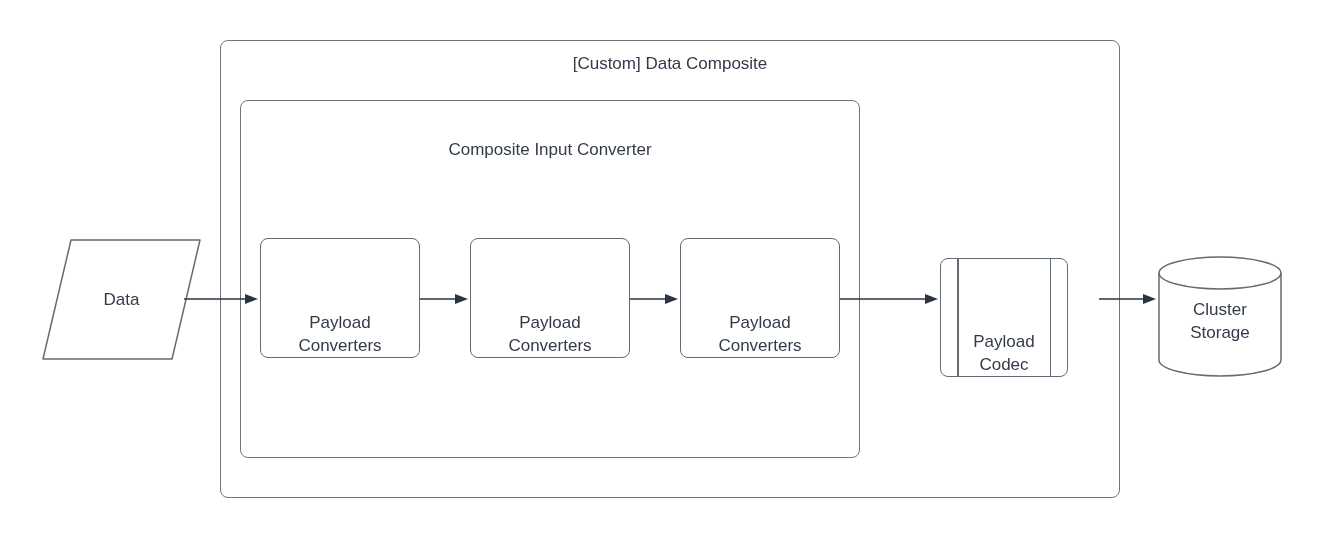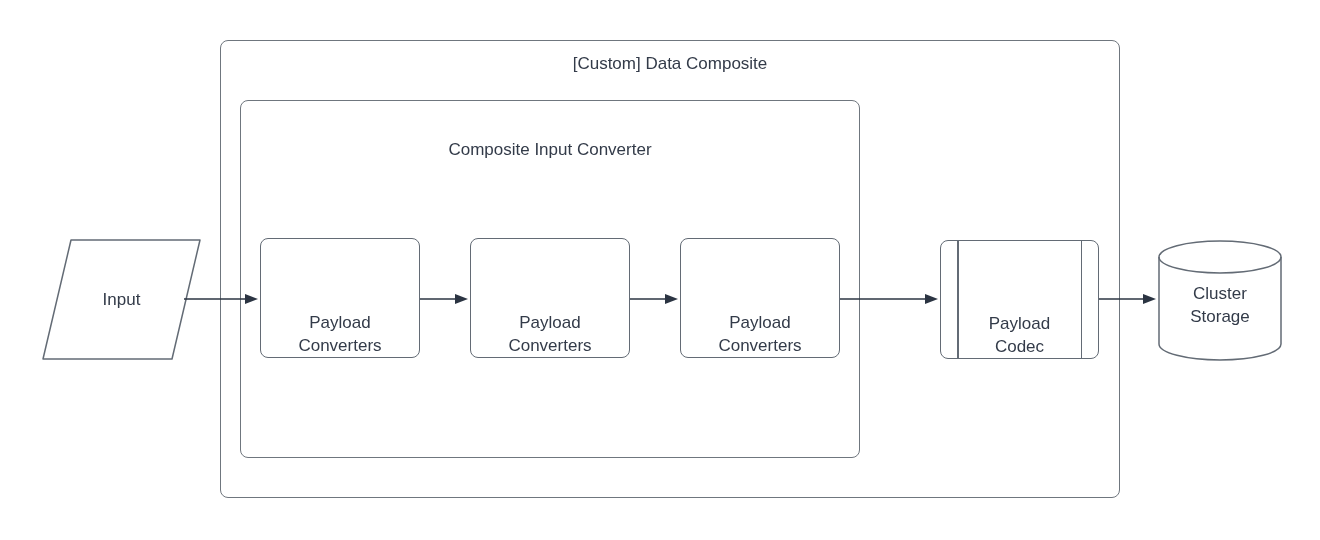--- a/index.html
+++ b/index.html
@@ -52,43 +52,43 @@
 
   <div class="abs container-box" style="left:240px;top:100px;width:620px;height:358px;">
     <span class="container-title" style="padding-top:37px;">Composite Input Converter</span>
   </div>
 
   <div class="abs" style="left:42px;top:239px;width:159px;height:121px;">
     <svg class="node-svg" width="159" height="121" viewBox="0 0 159 121">
       <polygon class="svg-shape" stroke-linejoin="round" points="29,1 158,1 130,120 1,120"></polygon>
     </svg>
     <div class="overlay-text">
-      <span class="label">Input</span>
+      <span class="label">Data</span>
     </div>
   </div>
 
   <div class="abs process-box" style="left:260px;top:238px;width:160px;height:120px;">
     <span class="label wrap-narrow">Payload Converters</span>
   </div>
 
   <div class="abs process-box" style="left:470px;top:238px;width:160px;height:120px;">
     <span class="label wrap-narrow">Payload Converters</span>
   </div>
 
   <div class="abs process-box" style="left:680px;top:238px;width:160px;height:120px;">
     <span class="label wrap-narrow">Payload Converters</span>
   </div>
 
-  <div class="abs process-box" style="left:940px;top:240px;width:159px;height:119px;">
+  <div class="abs process-box" style="left:940px;top:258px;width:128px;height:119px;">
     <div class="codec-bar left"></div>
     <div class="codec-bar right"></div>
     <span class="label" style="max-width:100px;">Payload Codec</span>
   </div>
 
-  <div class="abs" style="left:1158px;top:240px;width:124px;height:121px;">
+  <div class="abs" style="left:1158px;top:256px;width:124px;height:121px;">
     <svg class="node-svg" width="124" height="121" viewBox="0 0 124 121">
       <path class="svg-shape" d="M1,17 A61,16 0 0 1 123,17 L123,104 A61,16 0 0 1 1,104 Z"></path>
       <path class="svg-line" d="M1,17 A61,16 0 0 0 123,17"></path>
     </svg>
     <div class="overlay-text" style="padding-top:8px;">
       <span class="label" style="max-width:90px;">Cluster Storage</span>
     </div>
   </div>
 
   <svg id="connector-layer" width="1320" height="540" viewBox="0 0 1320 540">

